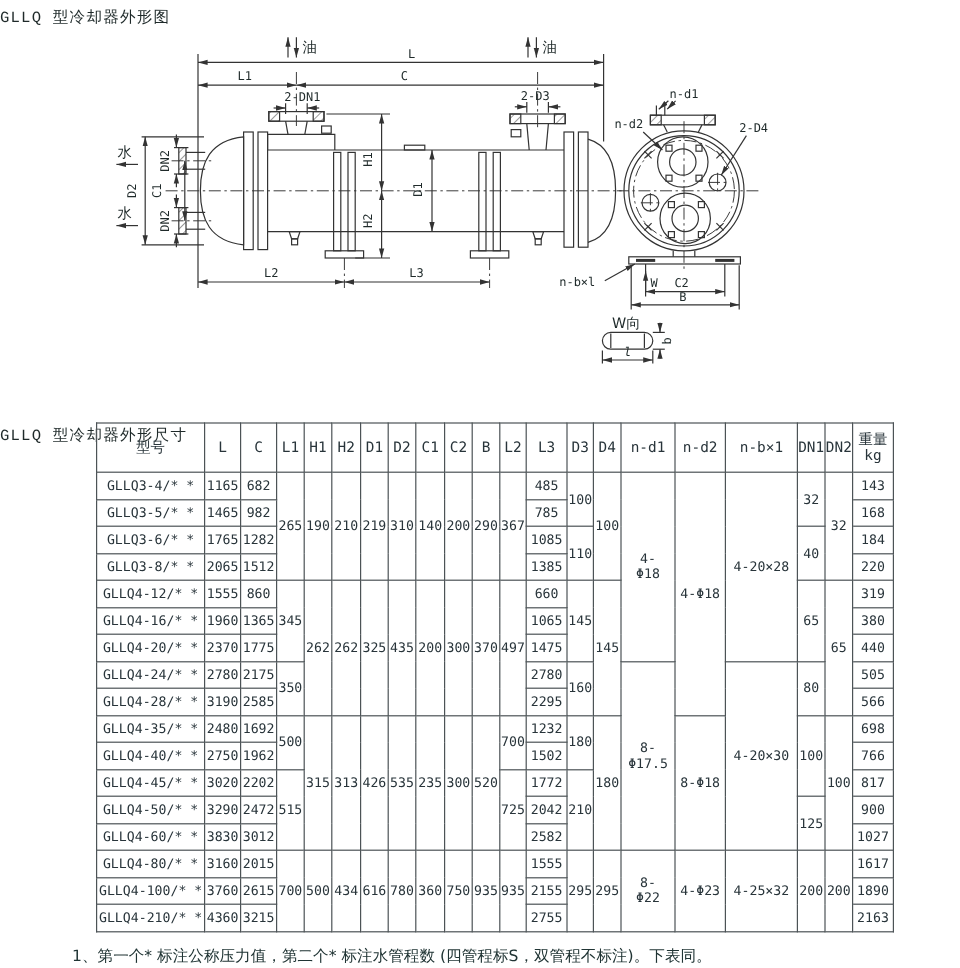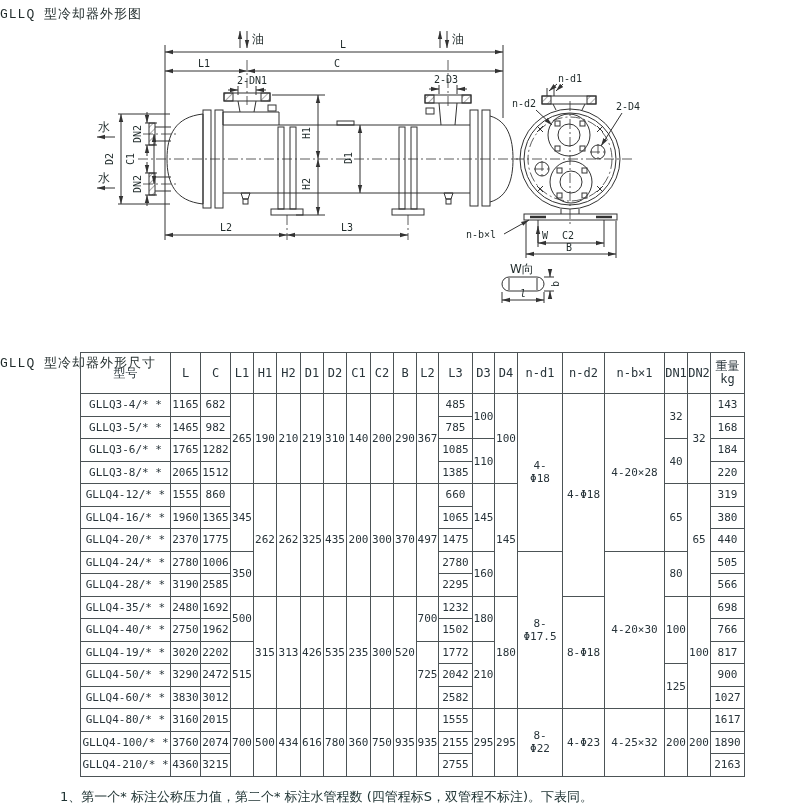--- a/index.html
+++ b/index.html
@@ -395,21 +395,21 @@
         <tr>
           <td class="model">GLLQ4-20/* *</td>
           <td>2370</td>
           <td>1775</td>
           <td>1475</td>
           <td>440</td>
         </tr>
         <tr>
           <td class="model">GLLQ4-24/* *</td>
           <td>2780</td>
-          <td>1006</td>
+          <td>2175</td>
           <td rowspan="2">350</td>
           <td>2780</td>
           <td rowspan="2">160</td>
           <td rowspan="7">8-
 Φ17.5</td>
           <td rowspan="7">4-20×30</td>
           <td rowspan="2">80</td>
           <td>505</td>
         </tr>
         <tr>
@@ -441,21 +441,21 @@
           <td>698</td>
         </tr>
         <tr>
           <td class="model">GLLQ4-40/* *</td>
           <td>2750</td>
           <td>1962</td>
           <td>1502</td>
           <td>766</td>
         </tr>
         <tr>
-          <td class="model">GLLQ4-19/* *</td>
+          <td class="model">GLLQ4-45/* *</td>
           <td>3020</td>
           <td>2202</td>
           <td rowspan="3">515</td>
           <td rowspan="3">725</td>
           <td>1772</td>
           <td rowspan="3">210</td>
           <td>817</td>
         </tr>
         <tr>
           <td class="model">GLLQ4-50/* *</td>
@@ -492,21 +492,21 @@
 Φ22</td>
           <td rowspan="3">4-Φ23</td>
           <td rowspan="3">4-25×32</td>
           <td rowspan="3">200</td>
           <td rowspan="3">200</td>
           <td>1617</td>
         </tr>
         <tr>
           <td class="model">GLLQ4-100/* *</td>
           <td>3760</td>
-          <td>2074</td>
+          <td>2615</td>
           <td>2155</td>
           <td>1890</td>
         </tr>
         <tr>
           <td class="model">GLLQ4-210/* *</td>
           <td>4360</td>
           <td>3215</td>
           <td>2755</td>
           <td>2163</td>
         </tr>

